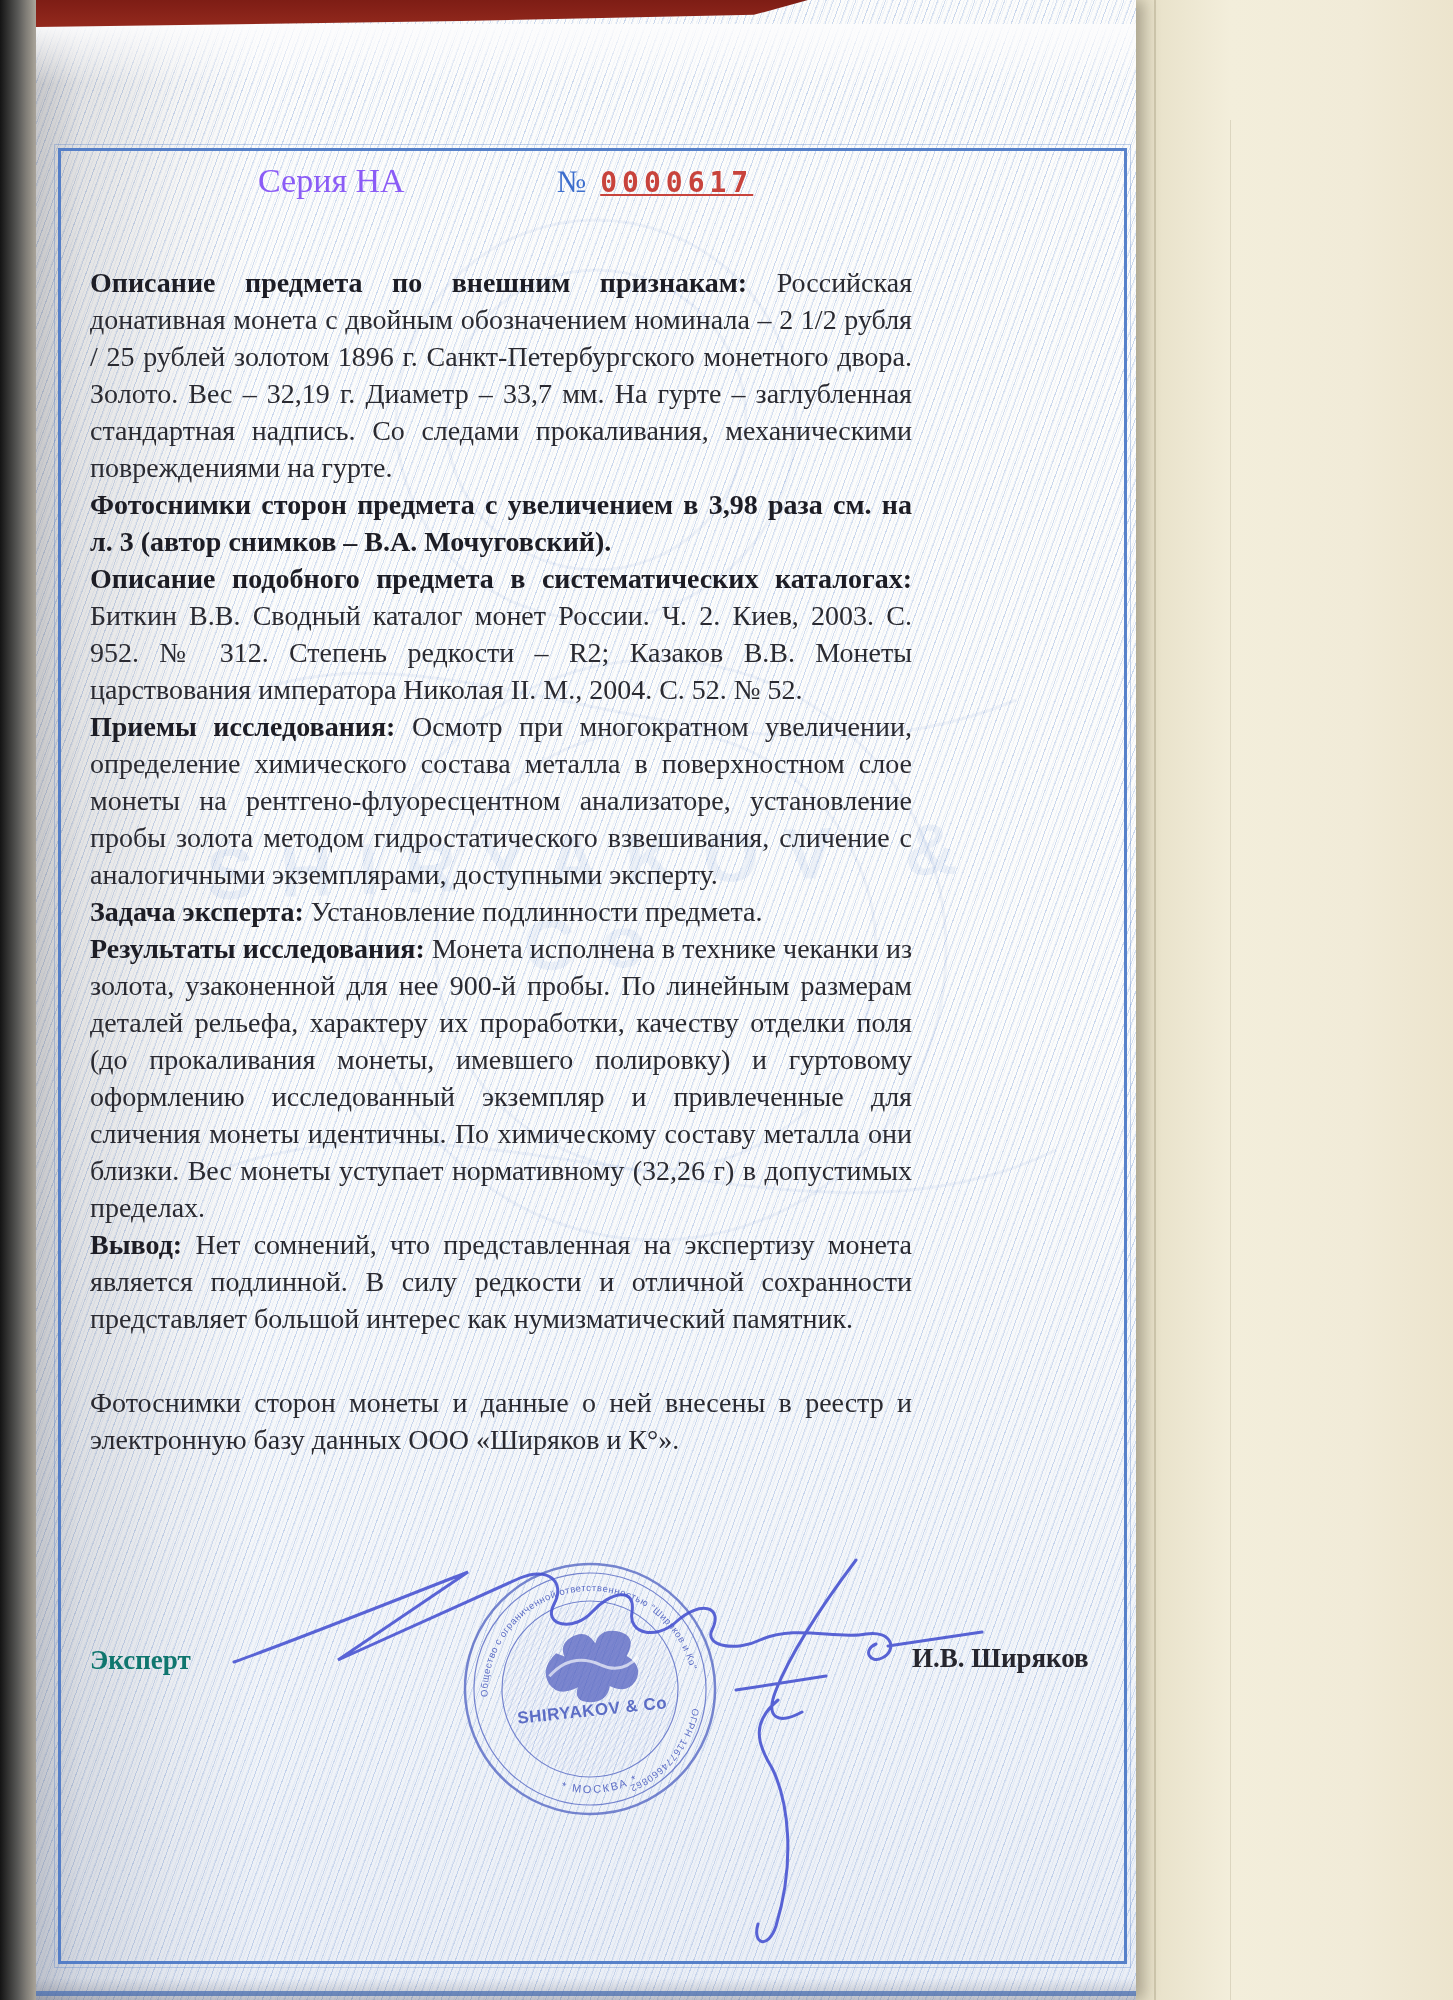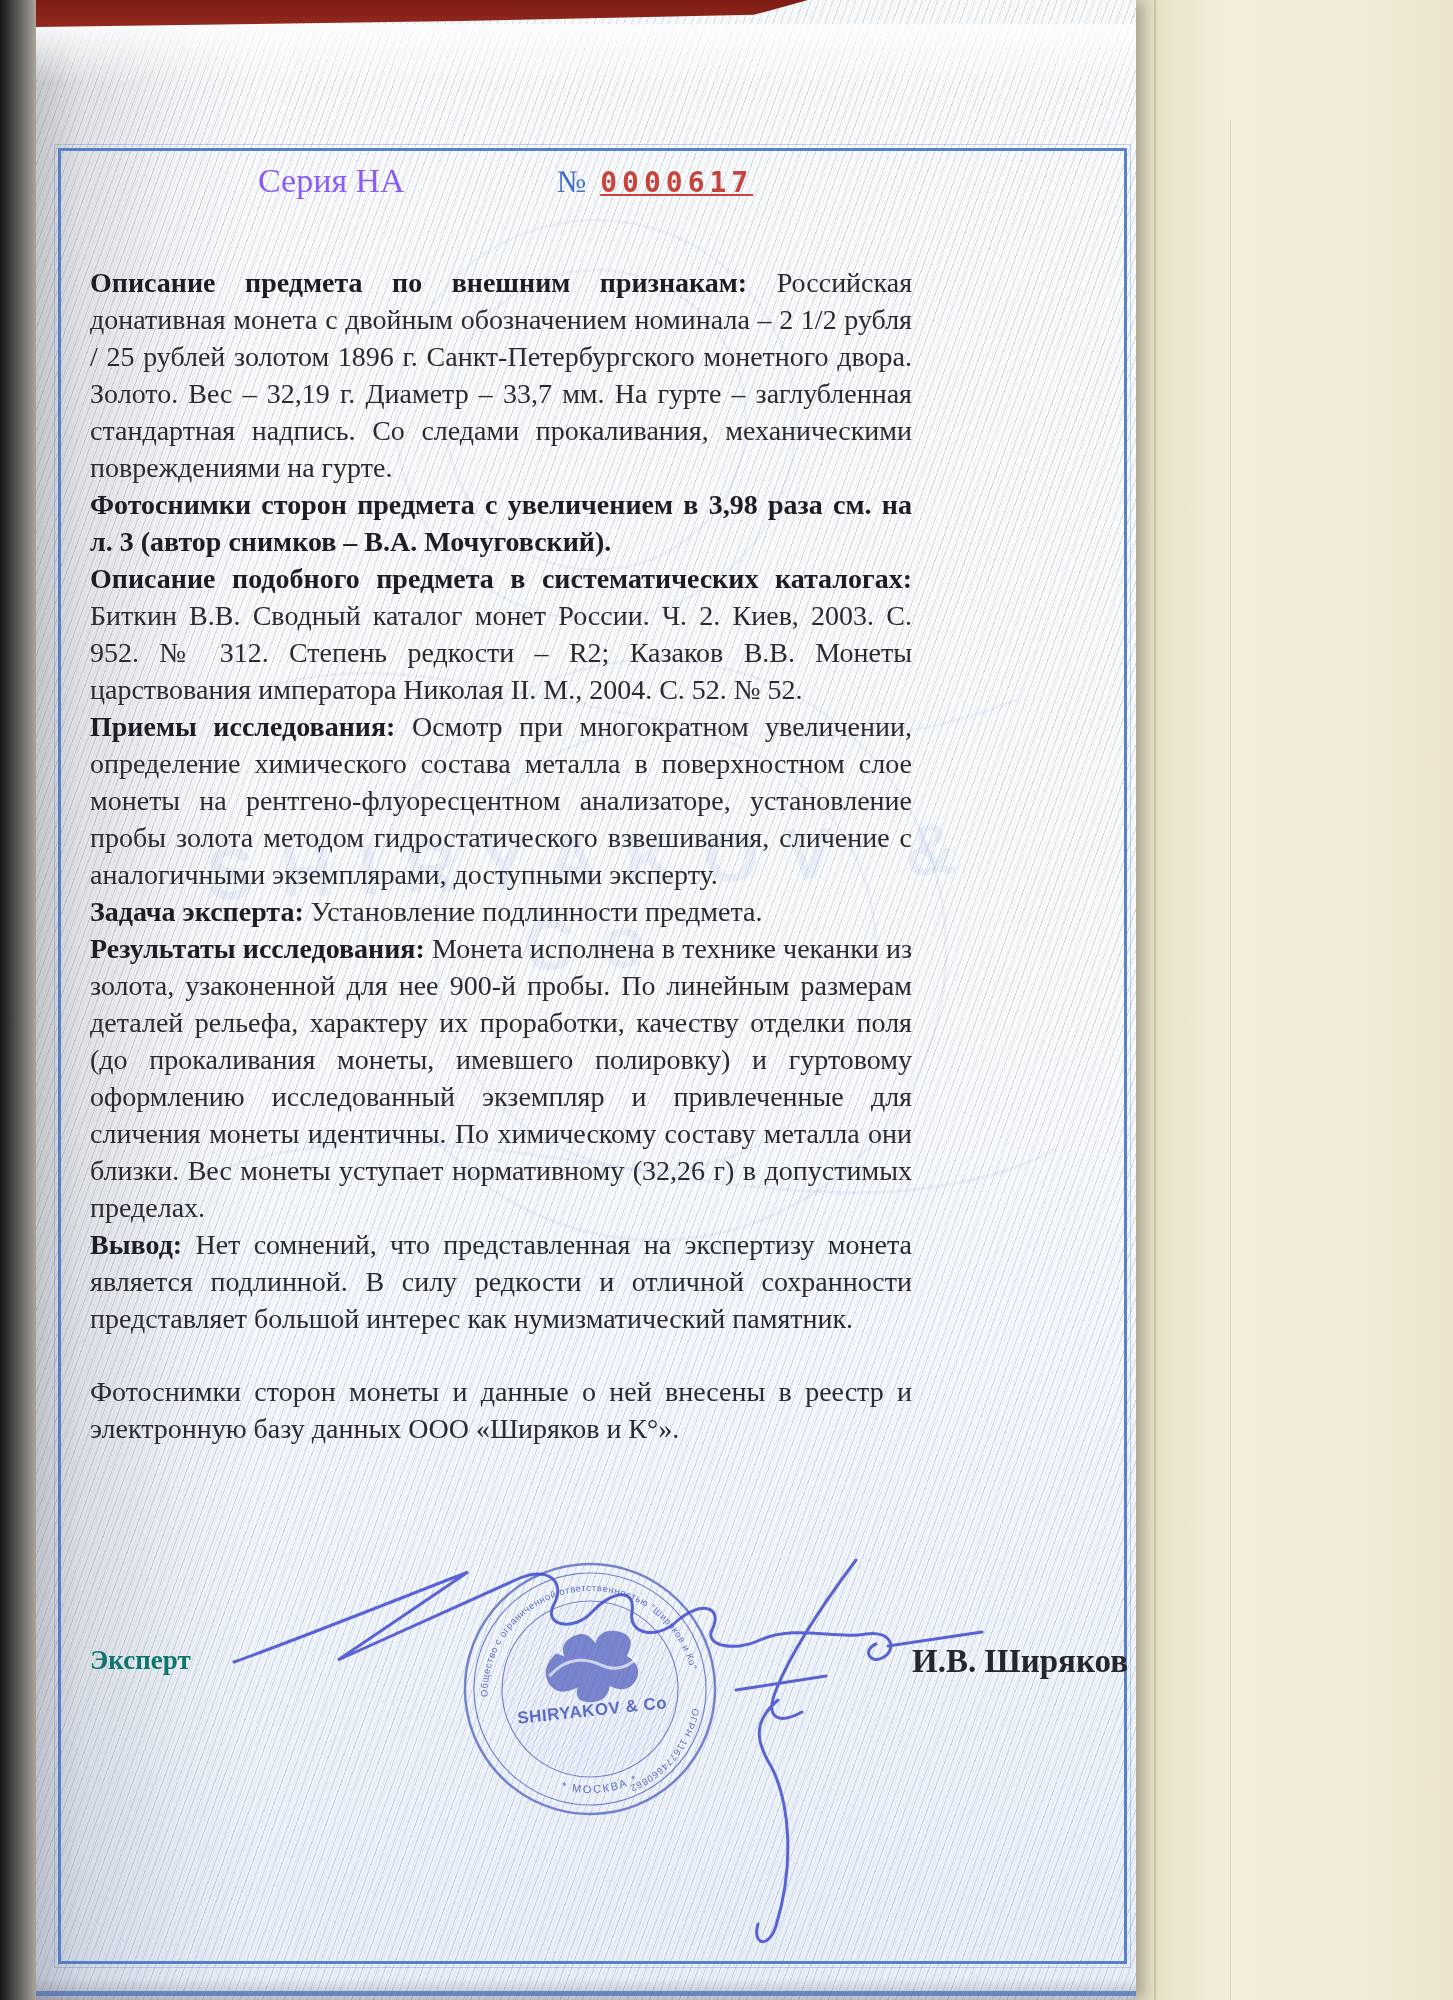--- a/index.html
+++ b/index.html
@@ -49,24 +49,24 @@
     color:#4c80d2;text-shadow:0 0 1px rgba(90,130,205,.45);}
   .series-row{display:flex;align-items:baseline;margin-top:12px;padding-left:168px;}
   .series-label{font-size:34px;color:#8b5cf6;}
   .number-group{margin-left:152px;display:flex;align-items:baseline;}
   .number-sign{font-size:31px;color:#3d6ecd;}
   .serial-number{margin-left:14px;font-family:"DejaVu Sans Mono", monospace;font-weight:bold;
     font-size:28px;letter-spacing:5px;color:#c8433c;text-decoration:underline;}
   .body-text{margin-top:64px;font-size:28px;line-height:37px;color:#2a2a31;}
   .para{margin:0;text-align:justify;}
   .para b{font-weight:bold;color:#1d1d25;}
-  .closing{margin-top:36px;}
+  .closing{margin-top:47px;}
 
   .expert-label{position:absolute;left:54px;top:1645px;font-size:27px;font-weight:bold;color:#0f766e;}
-  .expert-name{position:absolute;left:876px;top:1643px;font-size:33px;font-weight:bold;color:#26262e;white-space:nowrap;}
+  .expert-name{position:absolute;left:876px;top:1643px;font-size:27px;font-weight:bold;color:#26262e;white-space:nowrap;}
 
   .stamp{position:absolute;left:419px;top:1554px;width:270px;height:270px;transform:rotate(-6deg);opacity:.9;}
   .sig-layer{position:absolute;left:0;top:0;pointer-events:none;}
 </style>
 </head>
 <body>
 
 <div class="stage">
 
   <div class="spine"></div>

